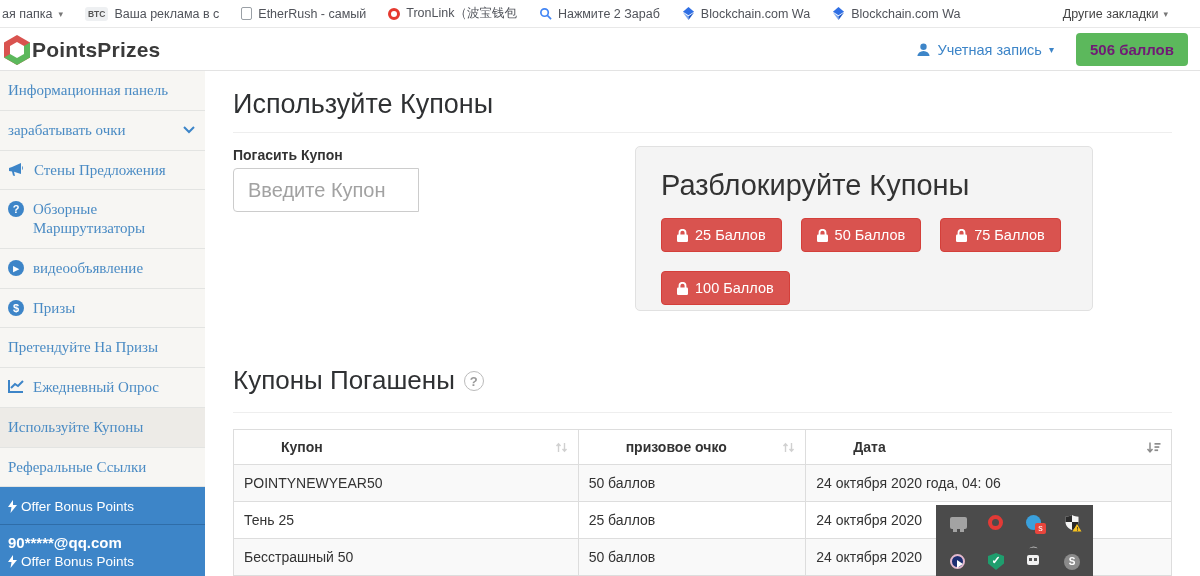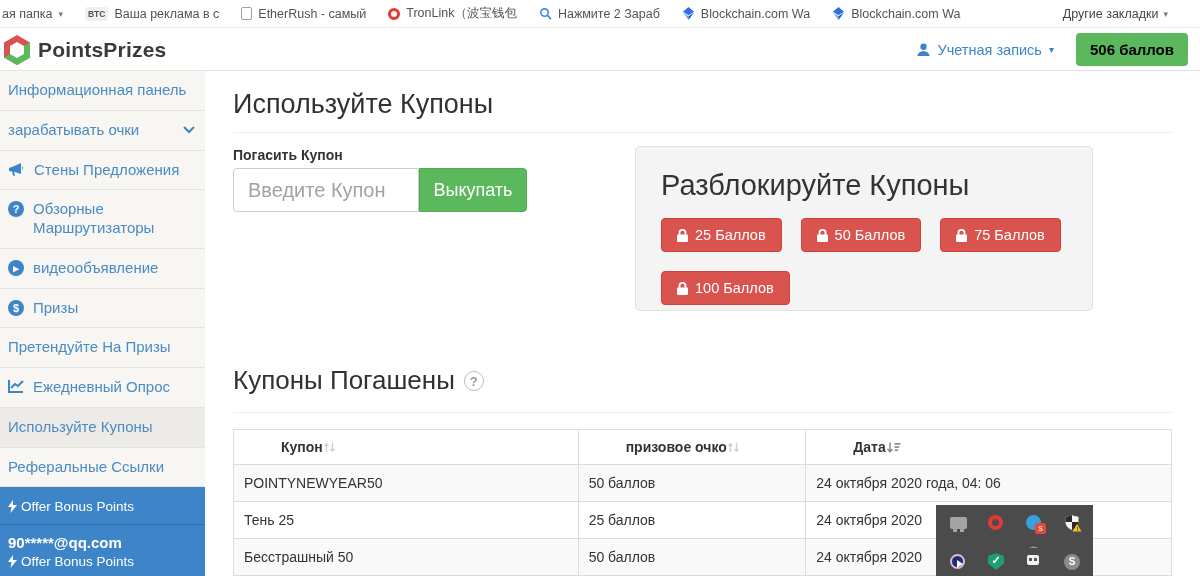--- a/index.html
+++ b/index.html
@@ -15,34 +15,34 @@
   .bm-caret { font-size:9px; color:#777; }
   .bm-badge { background:#eef0f2; color:#555; font-size:8.5px; font-weight:bold; padding:2px 3px; border-radius:3px; }
   .bm-doc { width:11px; height:13px; border:1.4px solid #9aa0a6; border-radius:2px; }
   .bm-ring-red { width:12px; height:12px; border:3.5px solid #e5392f; border-radius:50%; background:#fff; }
   .bm-diamond { width:13px; height:13px; }
   .bm-other { margin-left:auto; display:flex; align-items:center; gap:5px; color:#444; }
 
   
   .header { position:absolute; left:0; top:29px; width:1200px; height:42px; background:#fff;
     border-bottom:1px solid #e3e3e3; display:flex; align-items:center; }
-  .brand { display:flex; align-items:center; gap:6px; margin-left:2px; }
+  .brand { display:flex; align-items:center; margin-left:2px; }
   .brand-text { font-size:21px; font-weight:bold; color:#3a3a3a; letter-spacing:0.2px; }
   .header-right { margin-left:auto; display:flex; align-items:center; gap:22px; margin-right:12px; }
   .account { display:flex; align-items:center; gap:7px; color:#3d85c8; font-size:14.5px; cursor:pointer; }
   .account .caret { font-size:10px; }
-  .points-badge { background:#5cb85c; color:#000000; font-size:15px; font-weight:bold;
+  .points-badge { background:#5cb85c; color:#701a75; font-size:15px; font-weight:bold;
     padding:8px 14px; border-radius:4px; cursor:pointer; }
 
   
   .sidebar { position:absolute; left:0; top:71px; width:205px; height:505px; background:#f7f6f3; }
   .side-item { display:flex; align-items:flex-start; gap:9px; padding:10px 8px; font-size:15px;
     color:#4a8bc4; border-bottom:1px solid #e3e4e2; cursor:pointer; line-height:1.25; }
   .side-item.active { background:#edebe7; }
-  .side-item .grow { flex:1; }
+  .side-item .grow { flex:1;font-family:Liberation Serif, serif; }
   .side-chevron { color:#3d85c8; font-size:11px; align-self:center; margin-right:2px; }
   .s-ic { flex:0 0 auto; margin-top:1px; }
   .ic-circle { width:16px; height:16px; border-radius:50%; background:#3d85c8; color:#fff;
     font-size:11px; font-weight:bold; text-align:center; line-height:16px; display:inline-block; }
   .referral { background:#3d85c8; color:#fff; padding:9px 8px 10px 8px; border-bottom:1px solid #2f6da8; cursor:pointer; }
   .ref-email { font-size:15px; font-weight:bold; }
   .ref-note { font-size:13.5px; margin-top:3px; display:flex; align-items:center; gap:4px; }
 
   
   .main { position:absolute; left:205px; top:71px; width:995px; height:505px; background:#fff; }
@@ -73,21 +73,21 @@
 
   .coupon-table { position:absolute; left:28px; top:358px; width:939px; border-collapse:collapse;
     font-size:14px; color:#333; }
   .coupon-table th, .coupon-table td { border:1px solid #ddd; text-align:left; }
   .coupon-table th { font-weight:bold; padding:9px 10px; background:#fff; }
   .coupon-table td { padding:10px 10px; }
   .coupon-table tr.stripe td { background:#f9f9f9; }
   .col-coupon { width:327px; }
   .col-points { width:216px; }
   .col-date { width:347px; }
-  .th-inner { display:flex; align-items:center; justify-content:flex-start;padding-left:37px; }
+  .th-inner { display:flex; align-items:center; justify-content:space-between;padding-left:37px; }
   .sort-ic { opacity:0.9; }
 
   
   .tray { position:absolute; left:936px; top:505px; width:157px; height:71px; background:#4b4b4b;
     z-index:50; }
   .tray-ic { position:absolute; width:18px; height:18px; cursor:pointer; }
   .t-monitor { width:17px; height:12px; background:#a3a3a3; border-radius:2px; position:relative; }
   .t-monitor::after { content:''; position:absolute; left:3px; bottom:-3px; width:4px; height:3px;
     background:#a3a3a3; box-shadow:7px 0 #a3a3a3; }
   .t-opera { width:15px; height:15px; border:4px solid #e23a36; border-radius:50%; }
@@ -246,21 +246,20 @@
     </div>
   </div>
 
   <div class="main">
     <div class="page-title">Используйте Купоны</div>
     <div class="rule1"></div>
 
     <div class="redeem-label">Погасить Купон</div>
     <div class="input-group">
       <input class="coupon-input" type="text" placeholder="Введите Купон" style="">
-      <button class="redeem-btn">Выкупать</button>
     </div>
 
     <div class="unlock-panel">
       <div class="unlock-title">Разблокируйте Купоны</div>
       <div class="unlock-row">
         <button class="lock-btn">
           <svg width="11" height="13" viewBox="0 0 11 13">
               <rect x="0" y="5.5" width="11" height="7.5" rx="1.2" fill="#fff"></rect>
               <path d="M2.5 6V3.8a3 3 0 0 1 6 0V6" fill="none" stroke="#fff" stroke-width="1.8"></path>
             </svg>

